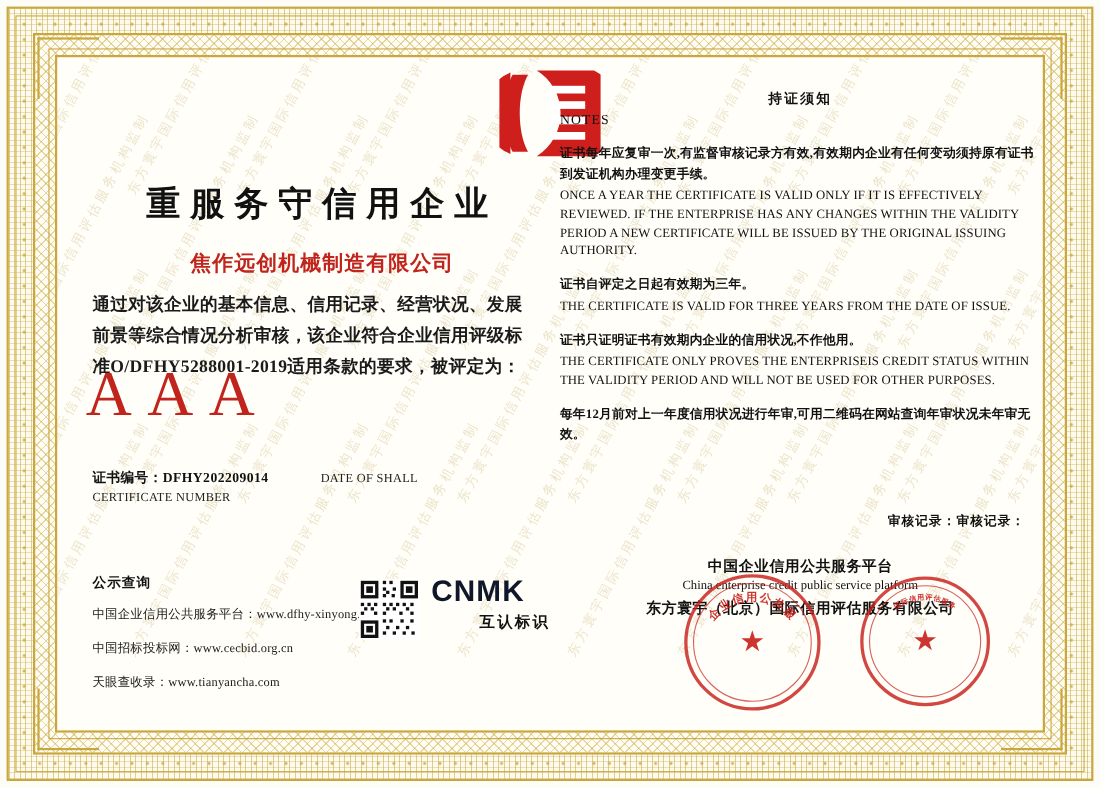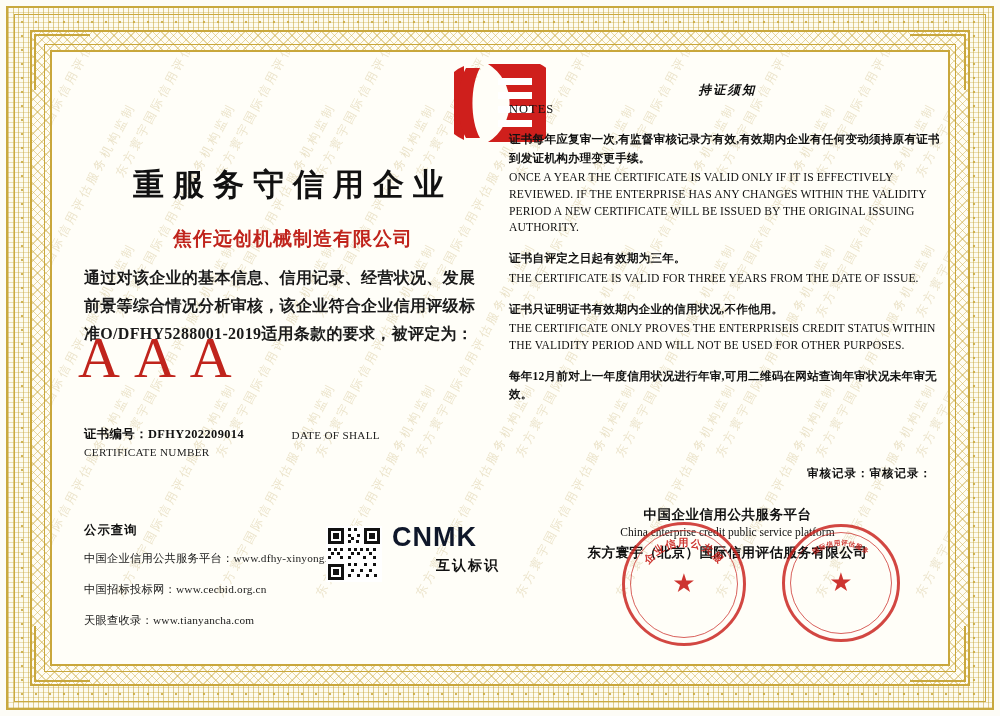--- a/index.html
+++ b/index.html
@@ -235,21 +235,20 @@
     left: 455px;
     top: 28px;
     width: 437px;
   }
   .notes-zh-title {
     text-align: center;
     font-size: 12.5px;
     font-weight: bold;
     letter-spacing: 2px;
     color: #111;
-    font-style: italic;
   }
   .notes-en-title {
     font-size: 12.5px;
     letter-spacing: 1px;
     color: #111;
     margin-top: 3px;
     margin-bottom: 14px;
   }
   .note-item { margin-bottom: 13px; }
   .note-zh {

